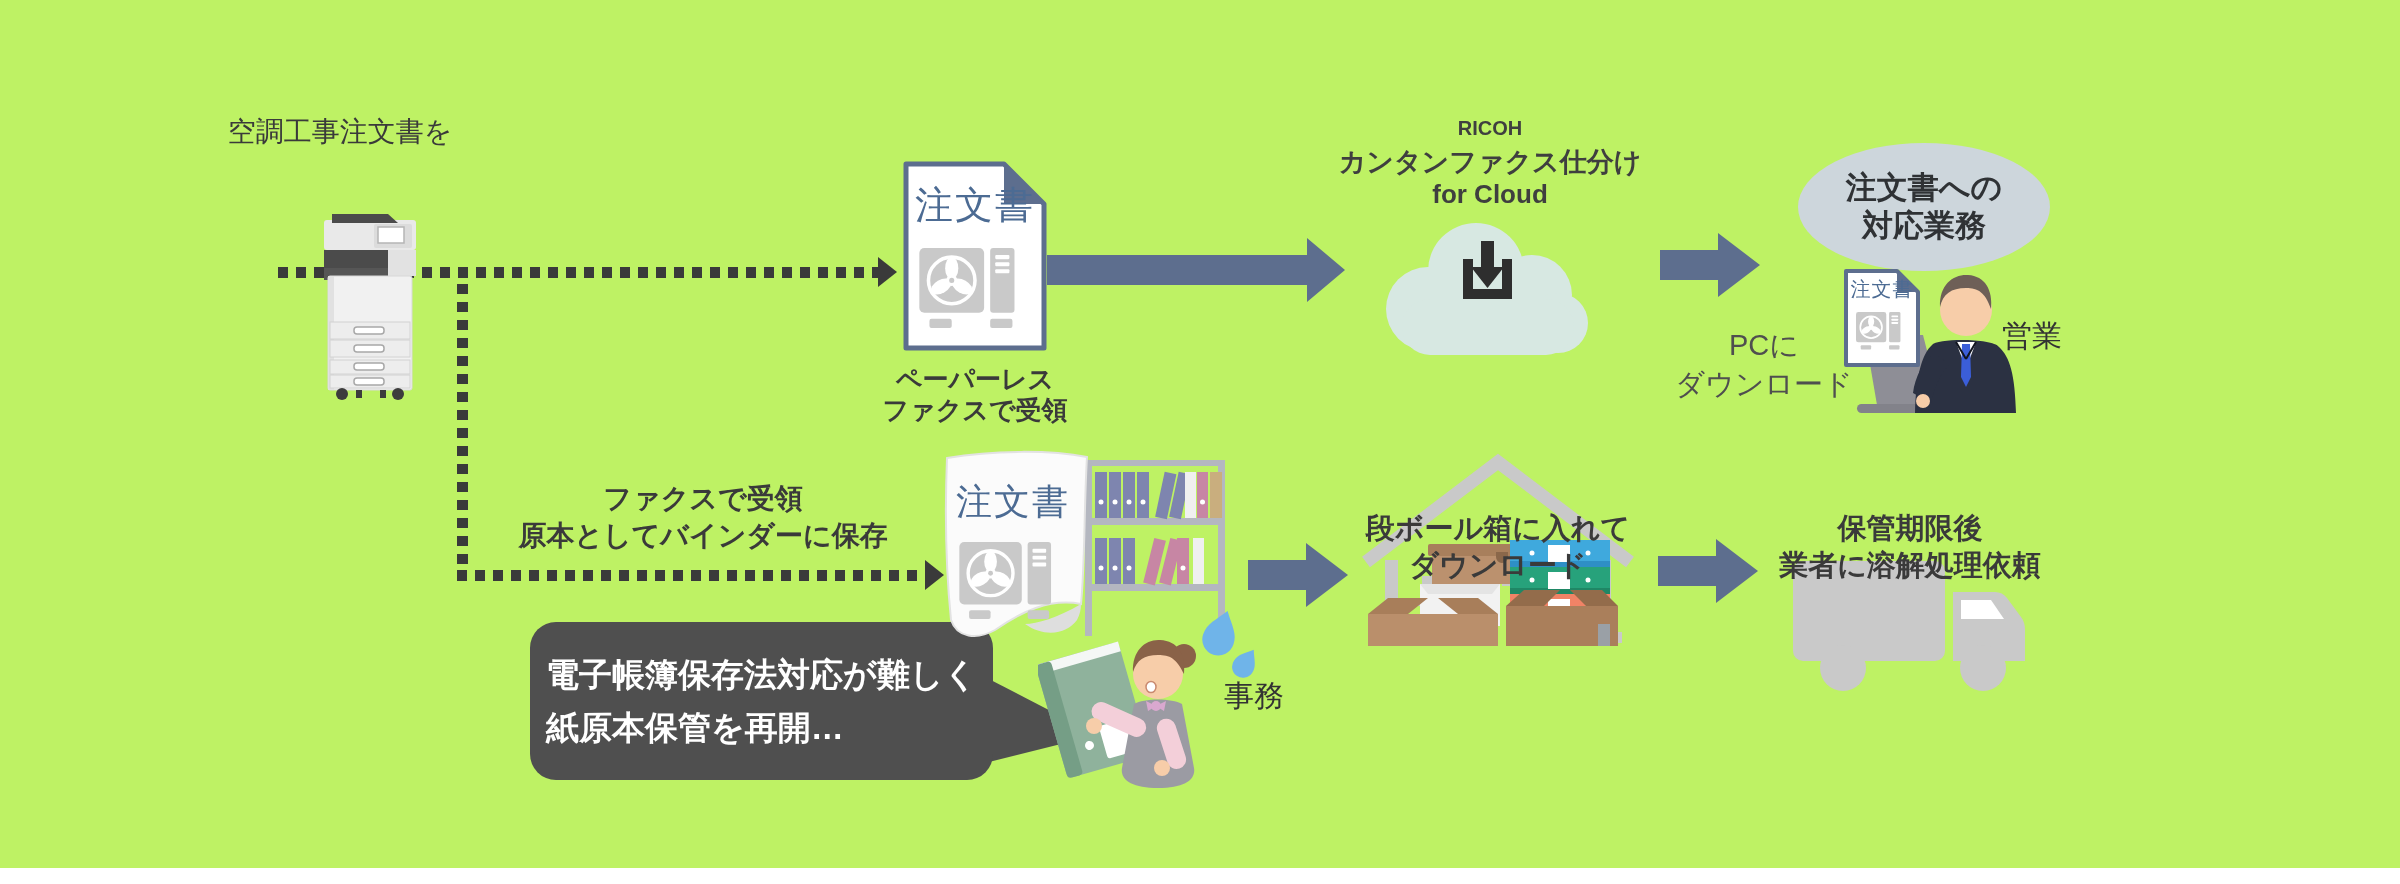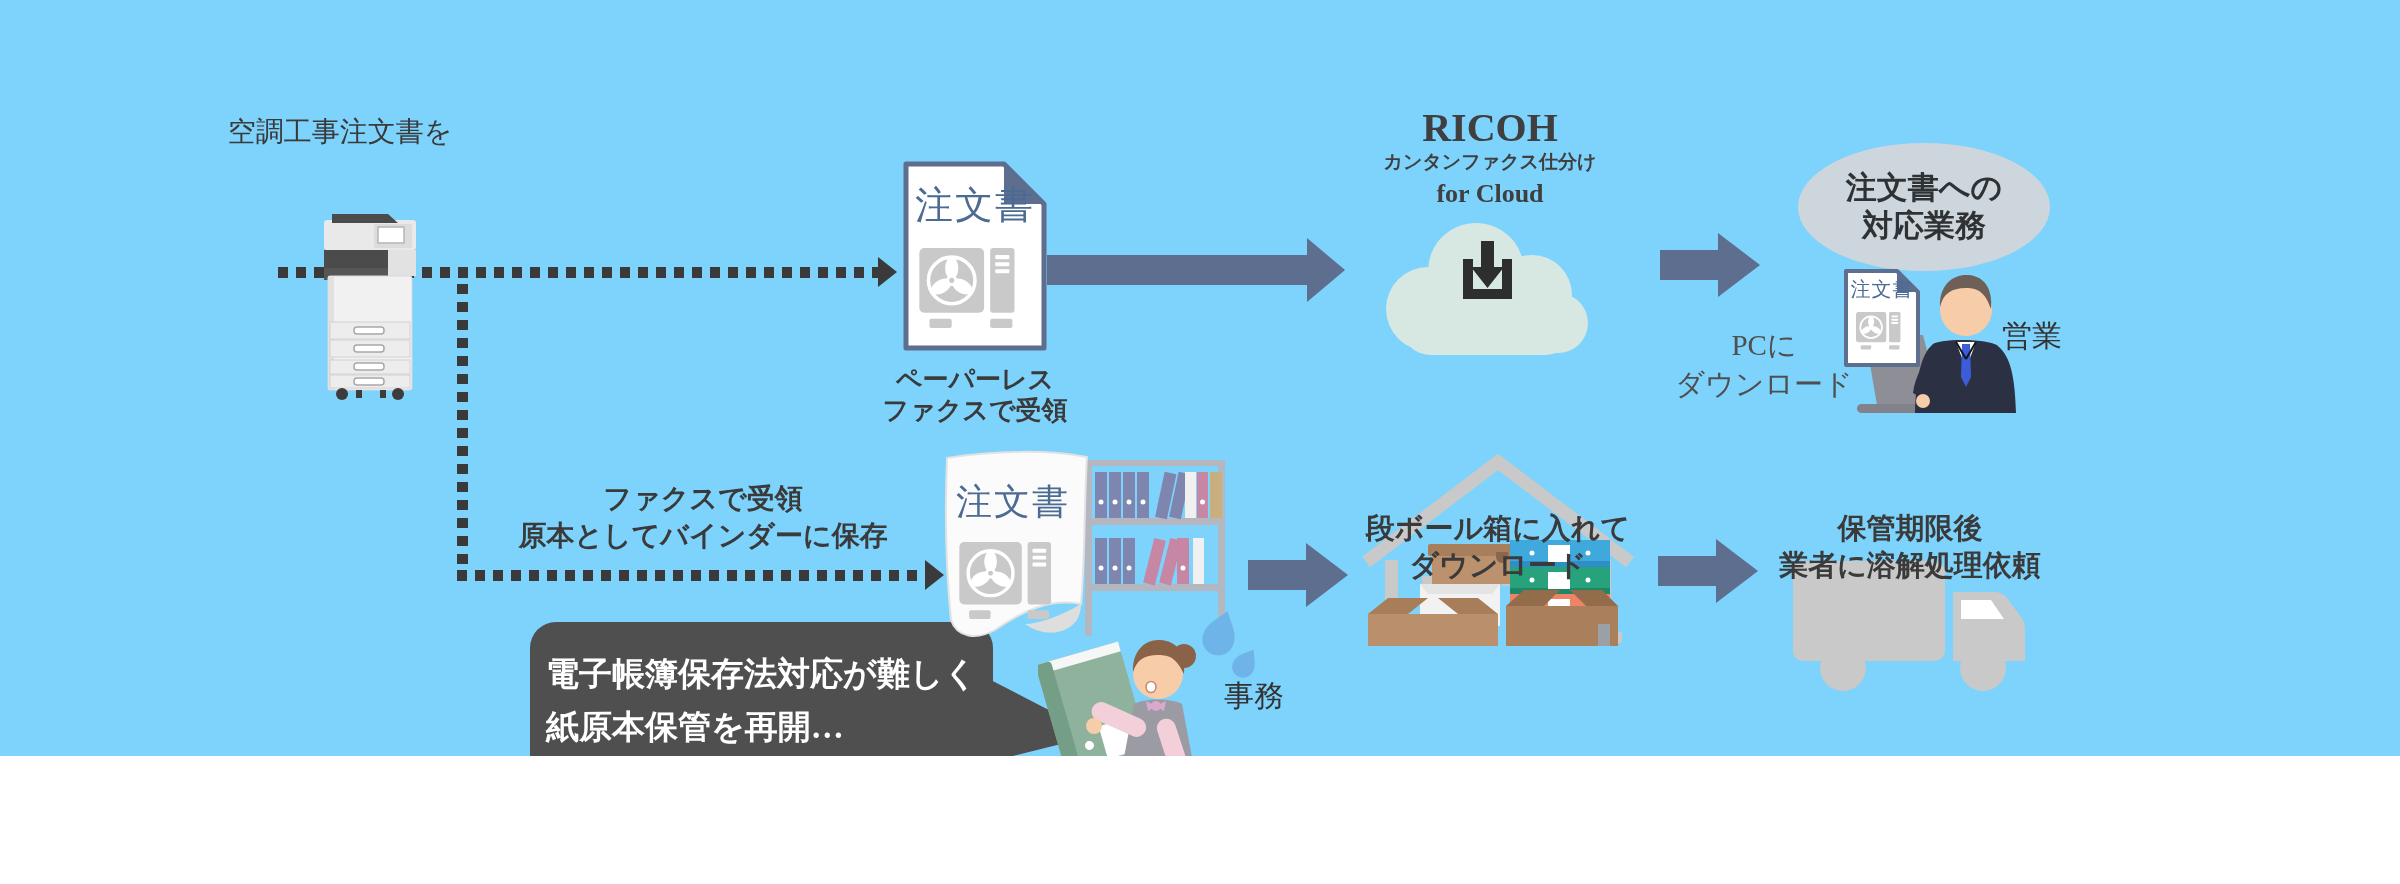--- a/index.html
+++ b/index.html
@@ -1,31 +1,31 @@
 <!DOCTYPE html>
 <html lang="ja" style="--accent-blue: #5d6e8e; --dark-text: #3a3a3a; --gray-text: #4f4f4f; --doc-blue: #4c6b93; --cloud-mint: #d7e8e2; --ellipse-gray-blue: #cdd6dc; --speech-dark: #4f4f4f; --icon-gray: #c9c9c9; --drop-blue: #6fb4e9; --dotted-dark: #3a3a3a;"><head>
 <meta charset="utf-8">
 <style>
   html,body{margin:0;padding:0;background:#fff;}
   .canvas{
-    position:relative;width:2400px;height:756px;background:#7dd3fc;overflow:hidden;
-    font-family:Liberation Serif, serif;color:var(--dark-text,#3a3a3a);
+    position:relative;width:2400px;height:868px;background:#bef264;overflow:hidden;
+    font-family:Liberation Sans, sans-serif;color:var(--dark-text,#3a3a3a);
   }
   .abs{position:absolute;}
   .ctr{text-align:center;}
   
   .dot-h{height:11px;background-image:repeating-linear-gradient(90deg,var(--dotted-dark,#3a3a3a) 0 10px,transparent 10px 18px);}
   .dot-v{width:11px;background-image:repeating-linear-gradient(180deg,var(--dotted-dark,#3a3a3a) 0 10px,transparent 10px 18px);}
   .dot-head{width:0;height:0;border-top:15px solid transparent;border-bottom:15px solid transparent;border-left:19px solid var(--dotted-dark,#3a3a3a);}
   
   .fax-l1{font-size:28px;line-height:36px;}
   .fax-l2{font-size:30px;line-height:40px;font-weight:bold;color:#333;}
   .cap{font-size:26px;line-height:31px;font-weight:bold;color:var(--dark-text,#3a3a3a);}
-  .ricoh-brand{font-size:40px;line-height:36px;font-weight:bold;color:#3f3f3f;}
-  .ricoh-name{font-size:19px;line-height:32px;font-weight:bold;color:#3f3f3f;}
+  .ricoh-brand{font-size:20px;line-height:36px;font-weight:bold;color:#3f3f3f;}
+  .ricoh-name{font-size:27px;line-height:32px;font-weight:bold;color:#3f3f3f;}
   .ricoh-suffix{font-size:26px;line-height:32px;font-weight:bold;color:#3f3f3f;}
   .storage{font-size:31px;font-weight:600;color:#333;}
   .pc-dl{font-size:29px;line-height:39px;color:var(--gray-text,#4f4f4f);}
   .task-bubble{background:var(--ellipse-gray-blue,#cdd6dc);border-radius:50%;display:flex;flex-direction:column;align-items:center;justify-content:center;}
   .task-line{font-size:31px;line-height:38px;font-weight:bold;color:#2f3235;}
   .role{font-size:30px;color:#333;}
   .route2{font-size:28px;line-height:37px;font-weight:bold;color:var(--dark-text,#3a3a3a);}
   .wh-label,.disp-label{font-size:29px;line-height:37px;font-weight:bold;color:var(--dark-text,#3a3a3a);}
   .doc-title-lg{font-size:38px;font-weight:500;letter-spacing:2px;color:var(--doc-blue,#4c6b93);}
   .doc-title-md{font-size:36px;font-weight:500;letter-spacing:2px;color:var(--doc-blue,#4c6b93);}

